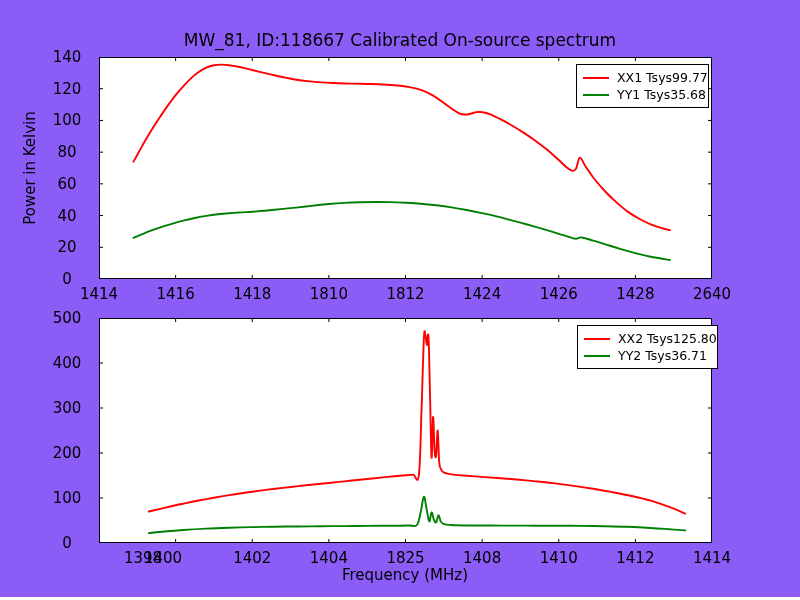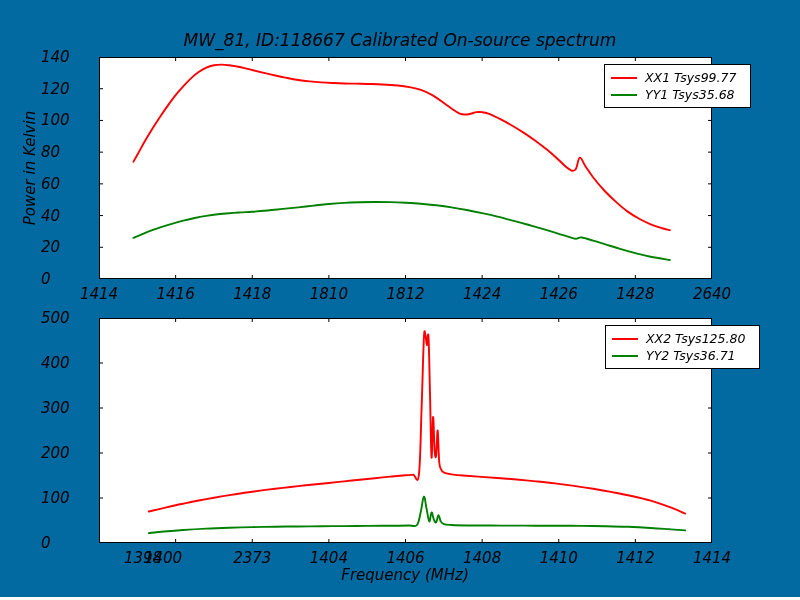--- a/index.html
+++ b/index.html
@@ -10,22 +10,21 @@
   body {
     width: 800px;
     height: 600px;
     font-family: "DejaVu Sans", sans-serif;
     overflow: hidden;
   }
   #figure {
     position: relative;
     width: 800px;
     height: 597px;
-    background: #0369a1;
-    font-style: italic;
+    background: #8b5cf6;
   }
   .figure-title {
     position: absolute;
     left: 0;
     top: 30px;
     width: 800px;
     text-align: center;
     font-size: 17px;
     color: #000000;
     letter-spacing: 0px;
@@ -71,40 +70,39 @@
     transform: rotate(-90deg);
     white-space: nowrap;
   }
   .tick-label {
     position: absolute;
     font-size: 15px;
     color: #000000;
     white-space: nowrap;
   }
   .ytick-label {
-    text-align: left;
+    text-align: center;
     transform: translateY(-50%);
   }
   .xtick-label {
     transform: translateX(-50%);
   }
   .xaxis-title {
     position: absolute;
     font-size: 15px;
     color: #000;
     white-space: nowrap;
     transform: translateX(-50%);
   }
   .legend-box {
     position: absolute;
     border: 1px solid #000000;
     background: #ffffff;
-    padding: 4px 14px 4px 6px;
+    padding: 4px 0 4px 6px;
     box-sizing: border-box;
-    margin-left: 28px;
   }
   .legend-row {
     display: flex;
     align-items: center;
     height: 17px;
     white-space: nowrap;
   }
   .legend-swatch {
     width: 26px;
     height: 0px;
@@ -248,23 +246,23 @@
       <div class="tick-label ytick-label" style="left: 41px; width: 52px; top: 543px;">0</div>
       <div class="tick-label ytick-label" style="left: 41px; width: 52px; top: 498px;">100</div>
       <div class="tick-label ytick-label" style="left: 41px; width: 52px; top: 453px;">200</div>
       <div class="tick-label ytick-label" style="left: 41px; width: 52px; top: 408px;">300</div>
       <div class="tick-label ytick-label" style="left: 41px; width: 52px; top: 363px;">400</div>
       <div class="tick-label ytick-label" style="left: 41px; width: 52px; top: 318px;">500</div>
     </div>
   <div id="bottom-xticks">
       <div class="tick-label xtick-label" style="left: 99px; top: 549px; margin-left: 44px;">1398</div>
       <div class="tick-label xtick-label" style="left: 163px; top: 549px;">1400</div>
-      <div class="tick-label xtick-label" style="left: 252.25px; top: 549px;">2373</div>
+      <div class="tick-label xtick-label" style="left: 252.25px; top: 549px;">1402</div>
       <div class="tick-label xtick-label" style="left: 328.875px; top: 549px;">1404</div>
-      <div class="tick-label xtick-label" style="left: 405.5px; top: 549px;">1406</div>
+      <div class="tick-label xtick-label" style="left: 405.5px; top: 549px;">1825</div>
       <div class="tick-label xtick-label" style="left: 482.125px; top: 549px;">1408</div>
       <div class="tick-label xtick-label" style="left: 558.75px; top: 549px;">1410</div>
       <div class="tick-label xtick-label" style="left: 635.375px; top: 549px;">1412</div>
       <div class="tick-label xtick-label" style="left: 712px; top: 549px;">1414</div>
     </div>
 
   <div class="xaxis-title" id="bottom-xlabel" style="left:405px; top:566px;">Frequency (MHz)</div>
 
   <div class="legend-box" id="legend-bottom" style="left:577px; top:325px;">
       <div class="legend-row">

